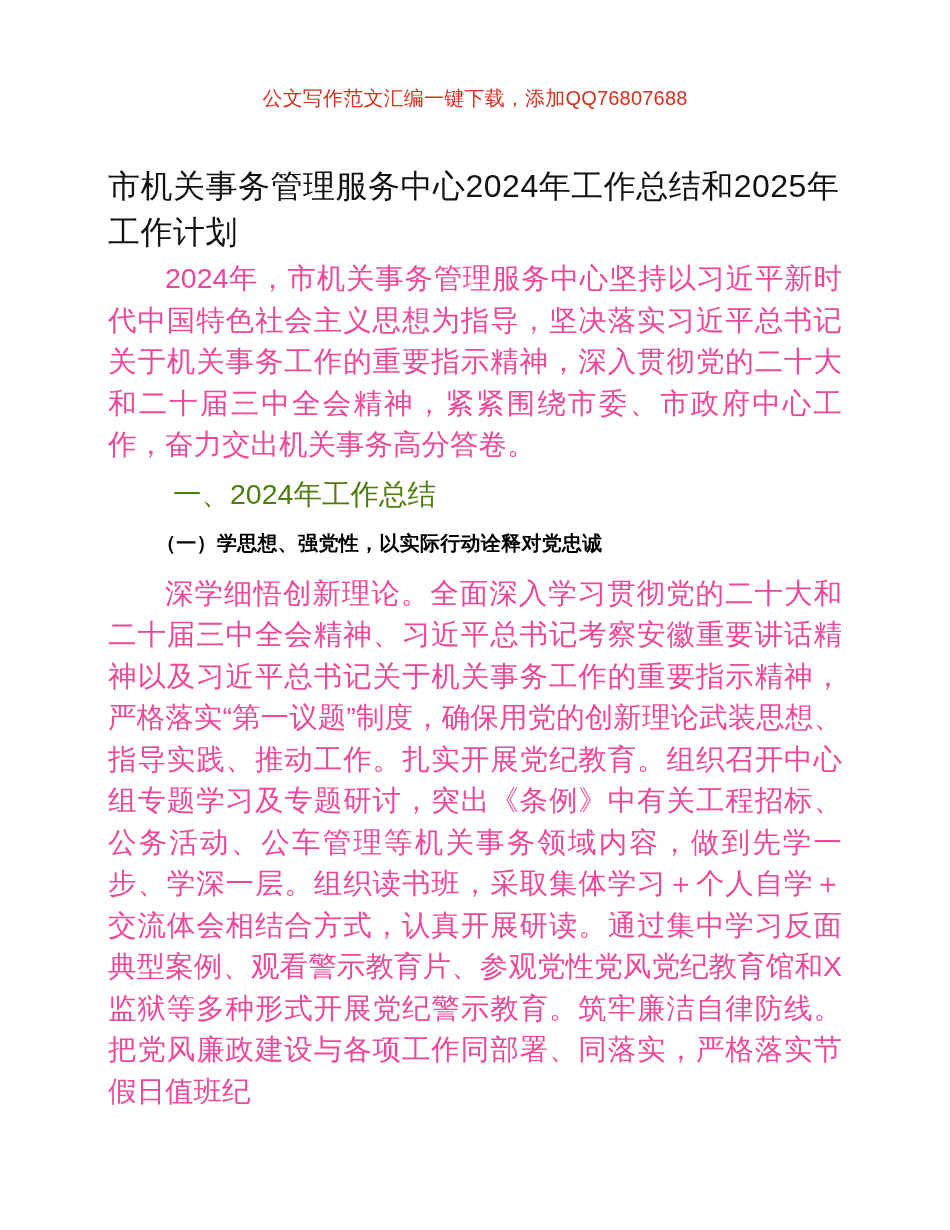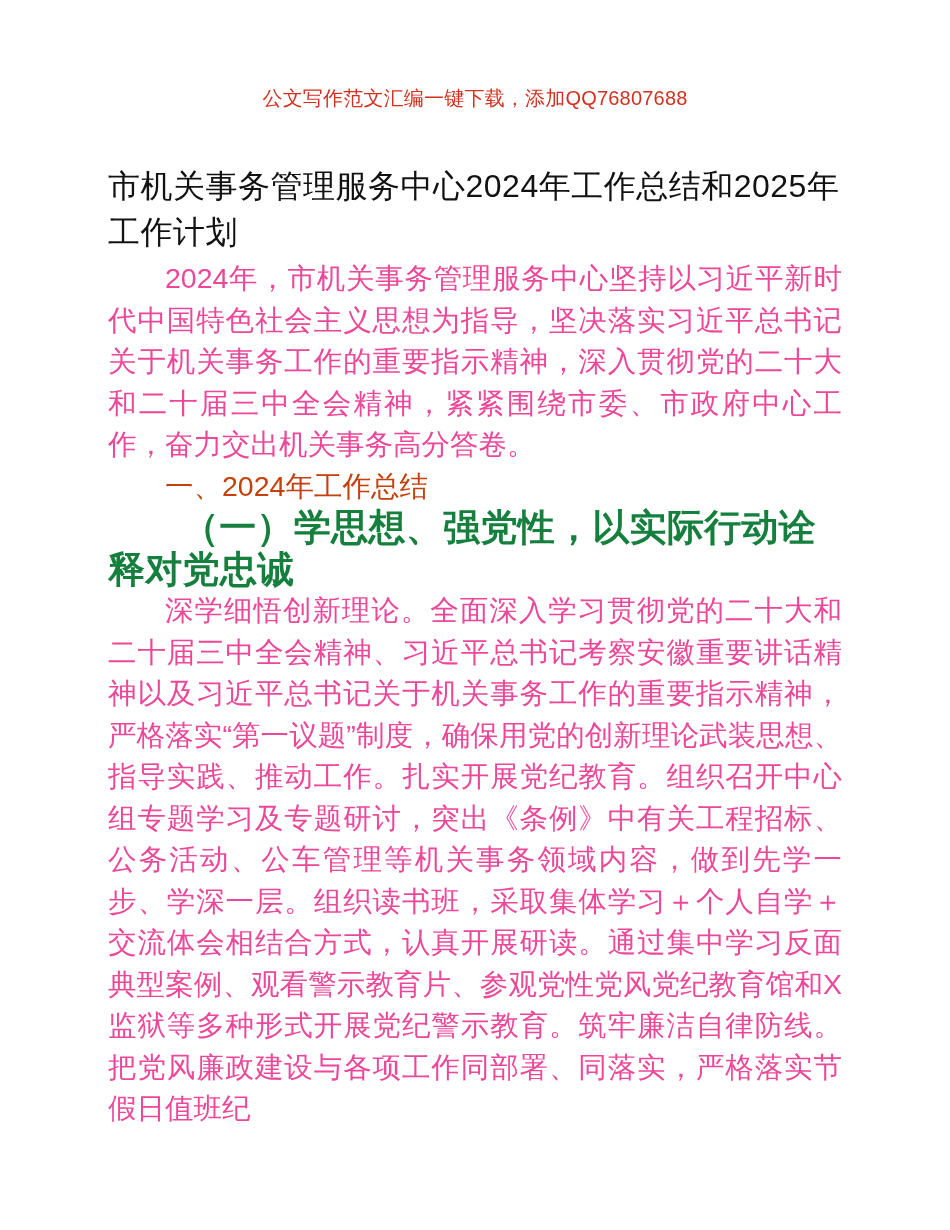--- a/index.html
+++ b/index.html
@@ -63,34 +63,34 @@
     line-height: 41.5px;
     text-align: justify;
     text-justify: inter-ideograph;
     text-indent: 2em;
     letter-spacing: 0px;
     color: #ec4899;
     word-break: break-all;
   }
 
   p.heading-num {
-    margin: 0;
+    margin: 8px;
     font-size: 28.5px;
     line-height: 41.5px;
     text-indent: 2em;
-    color: #c2410c;
+    color: #4d7c0f;
     font-weight: 400;
   }
 
   p.heading-sub {
-    margin: 0;
-    font-size: 37px;
+    margin: 8px;
+    font-size: 20px;
     line-height: 41.5px;
     text-indent: 2em;
-    color: #15803d;
+    color: #000000;
     font-weight: 700;
     letter-spacing: 0.3px;
   }
 </style>
 </head>
 <body>
 
 <div class="page">
 
   <div class="promo-header">公文写作范文汇编一键下载，添加QQ76807688</div>

